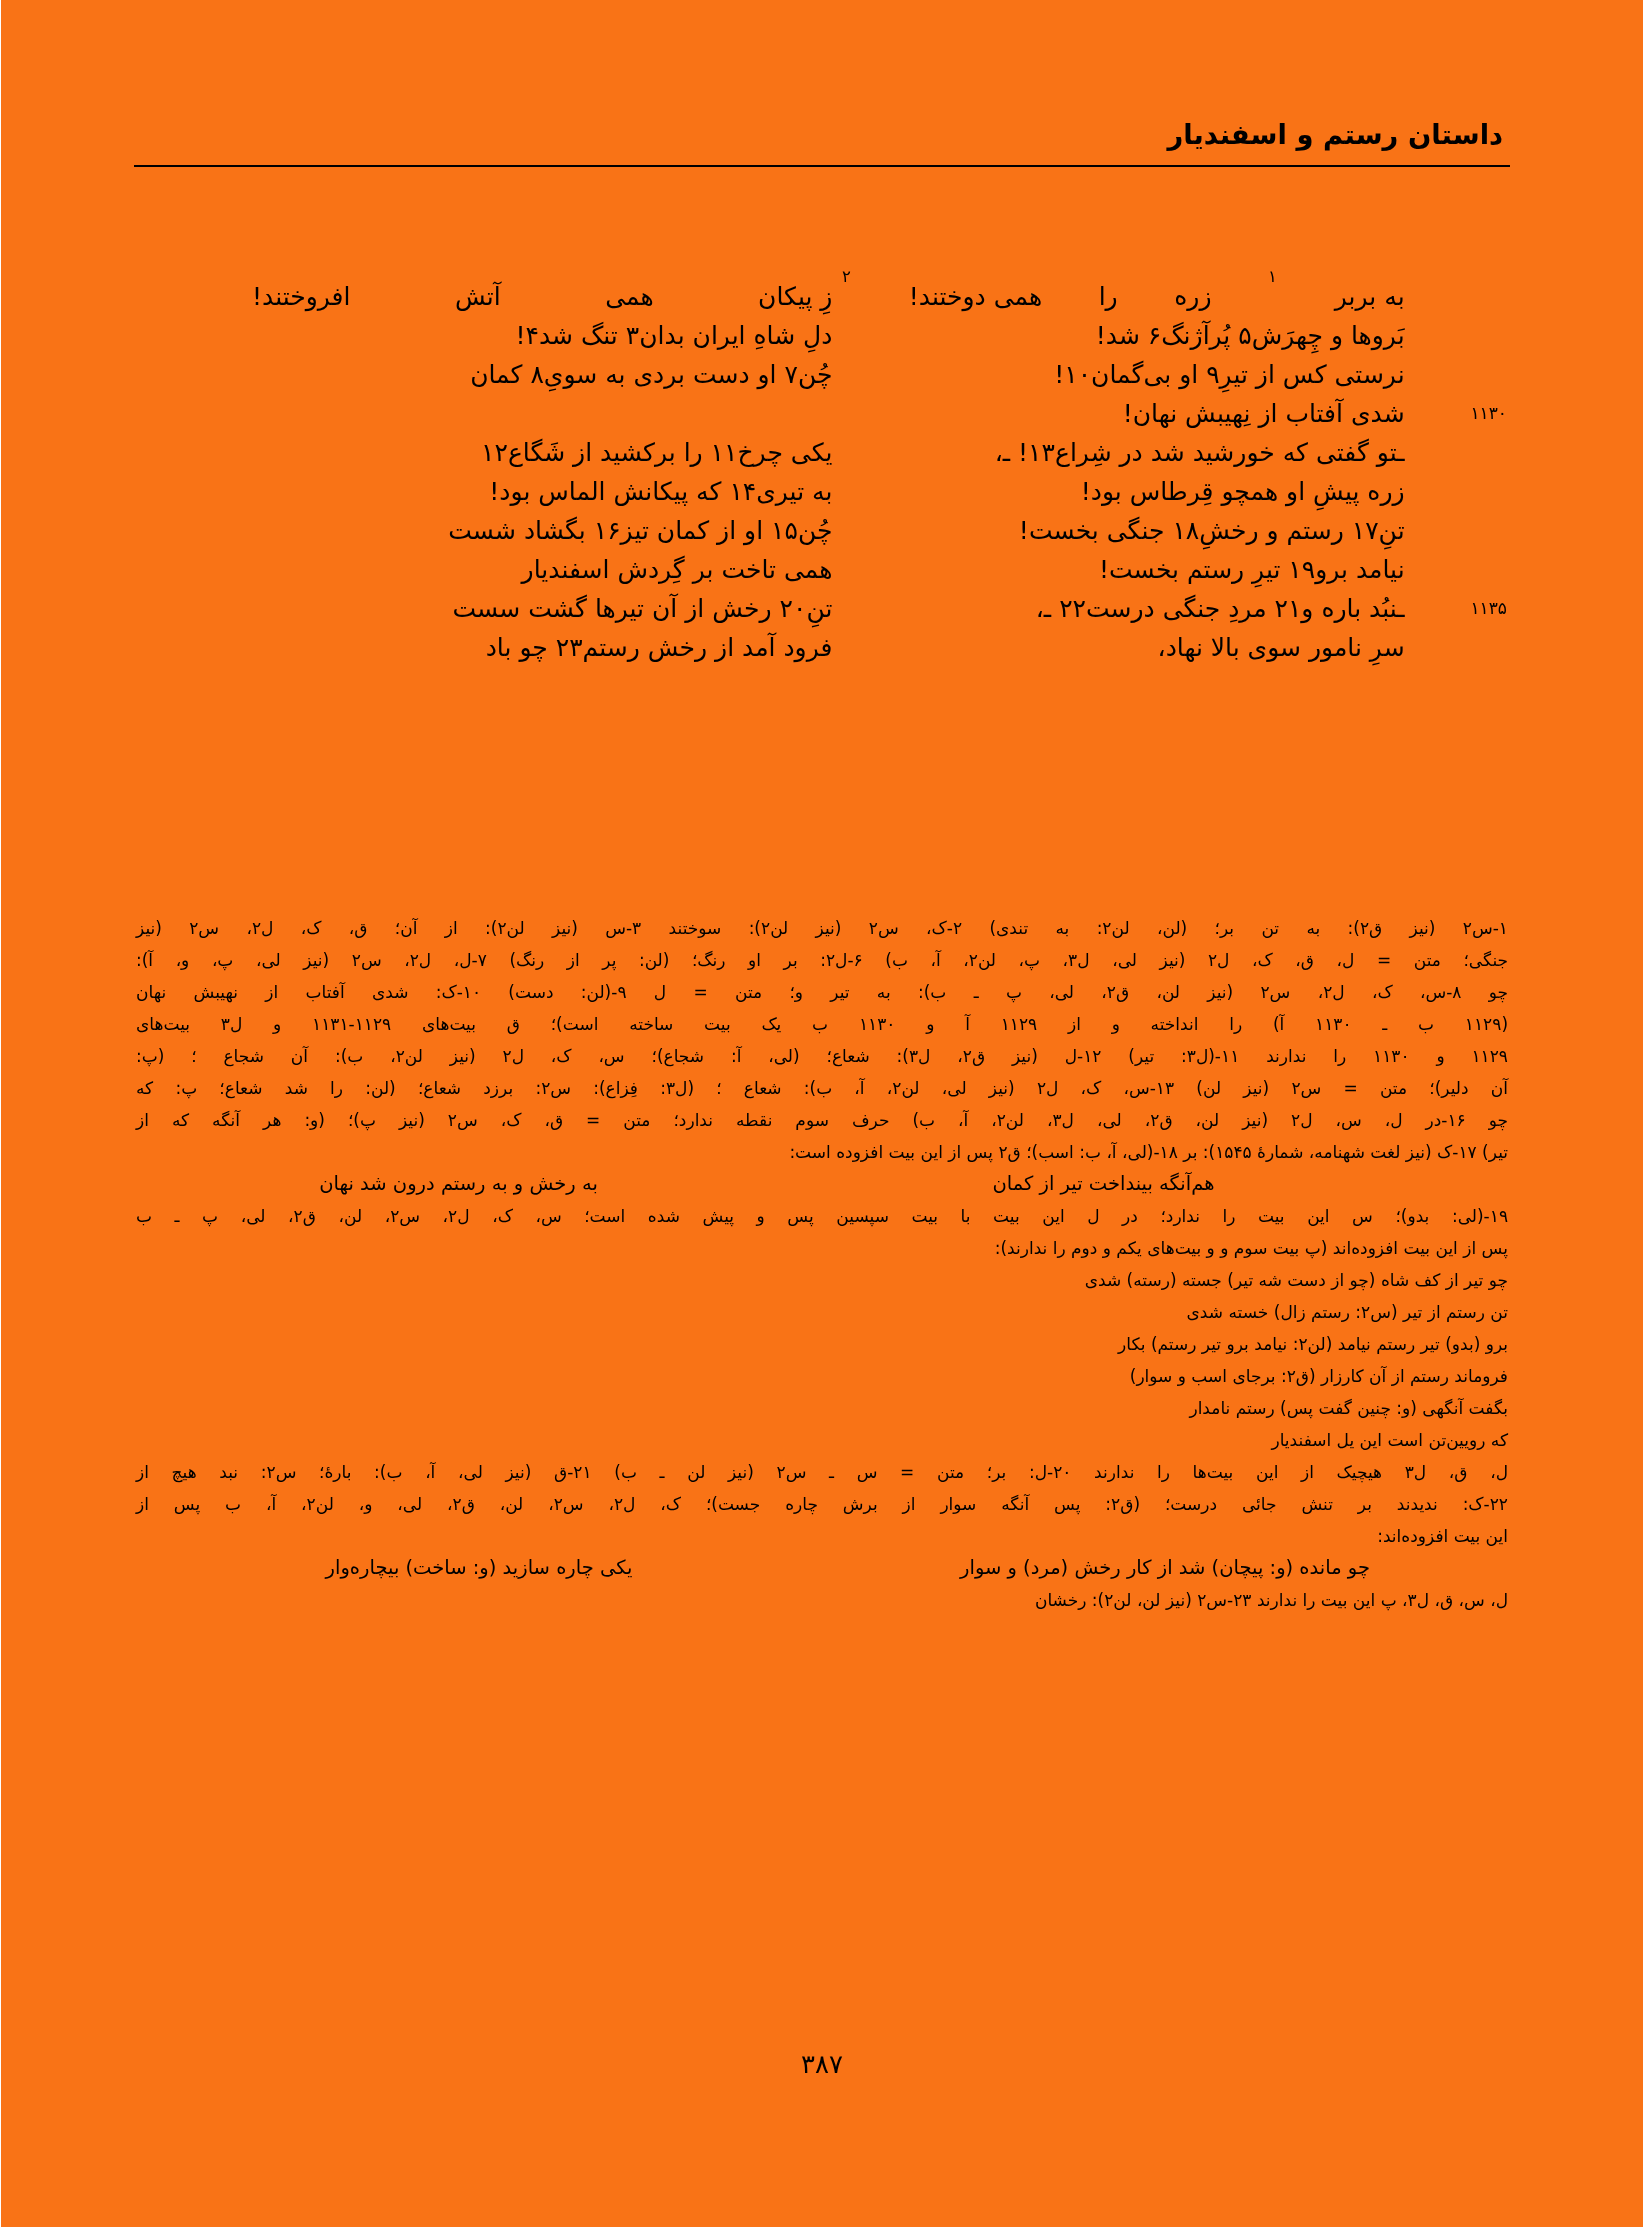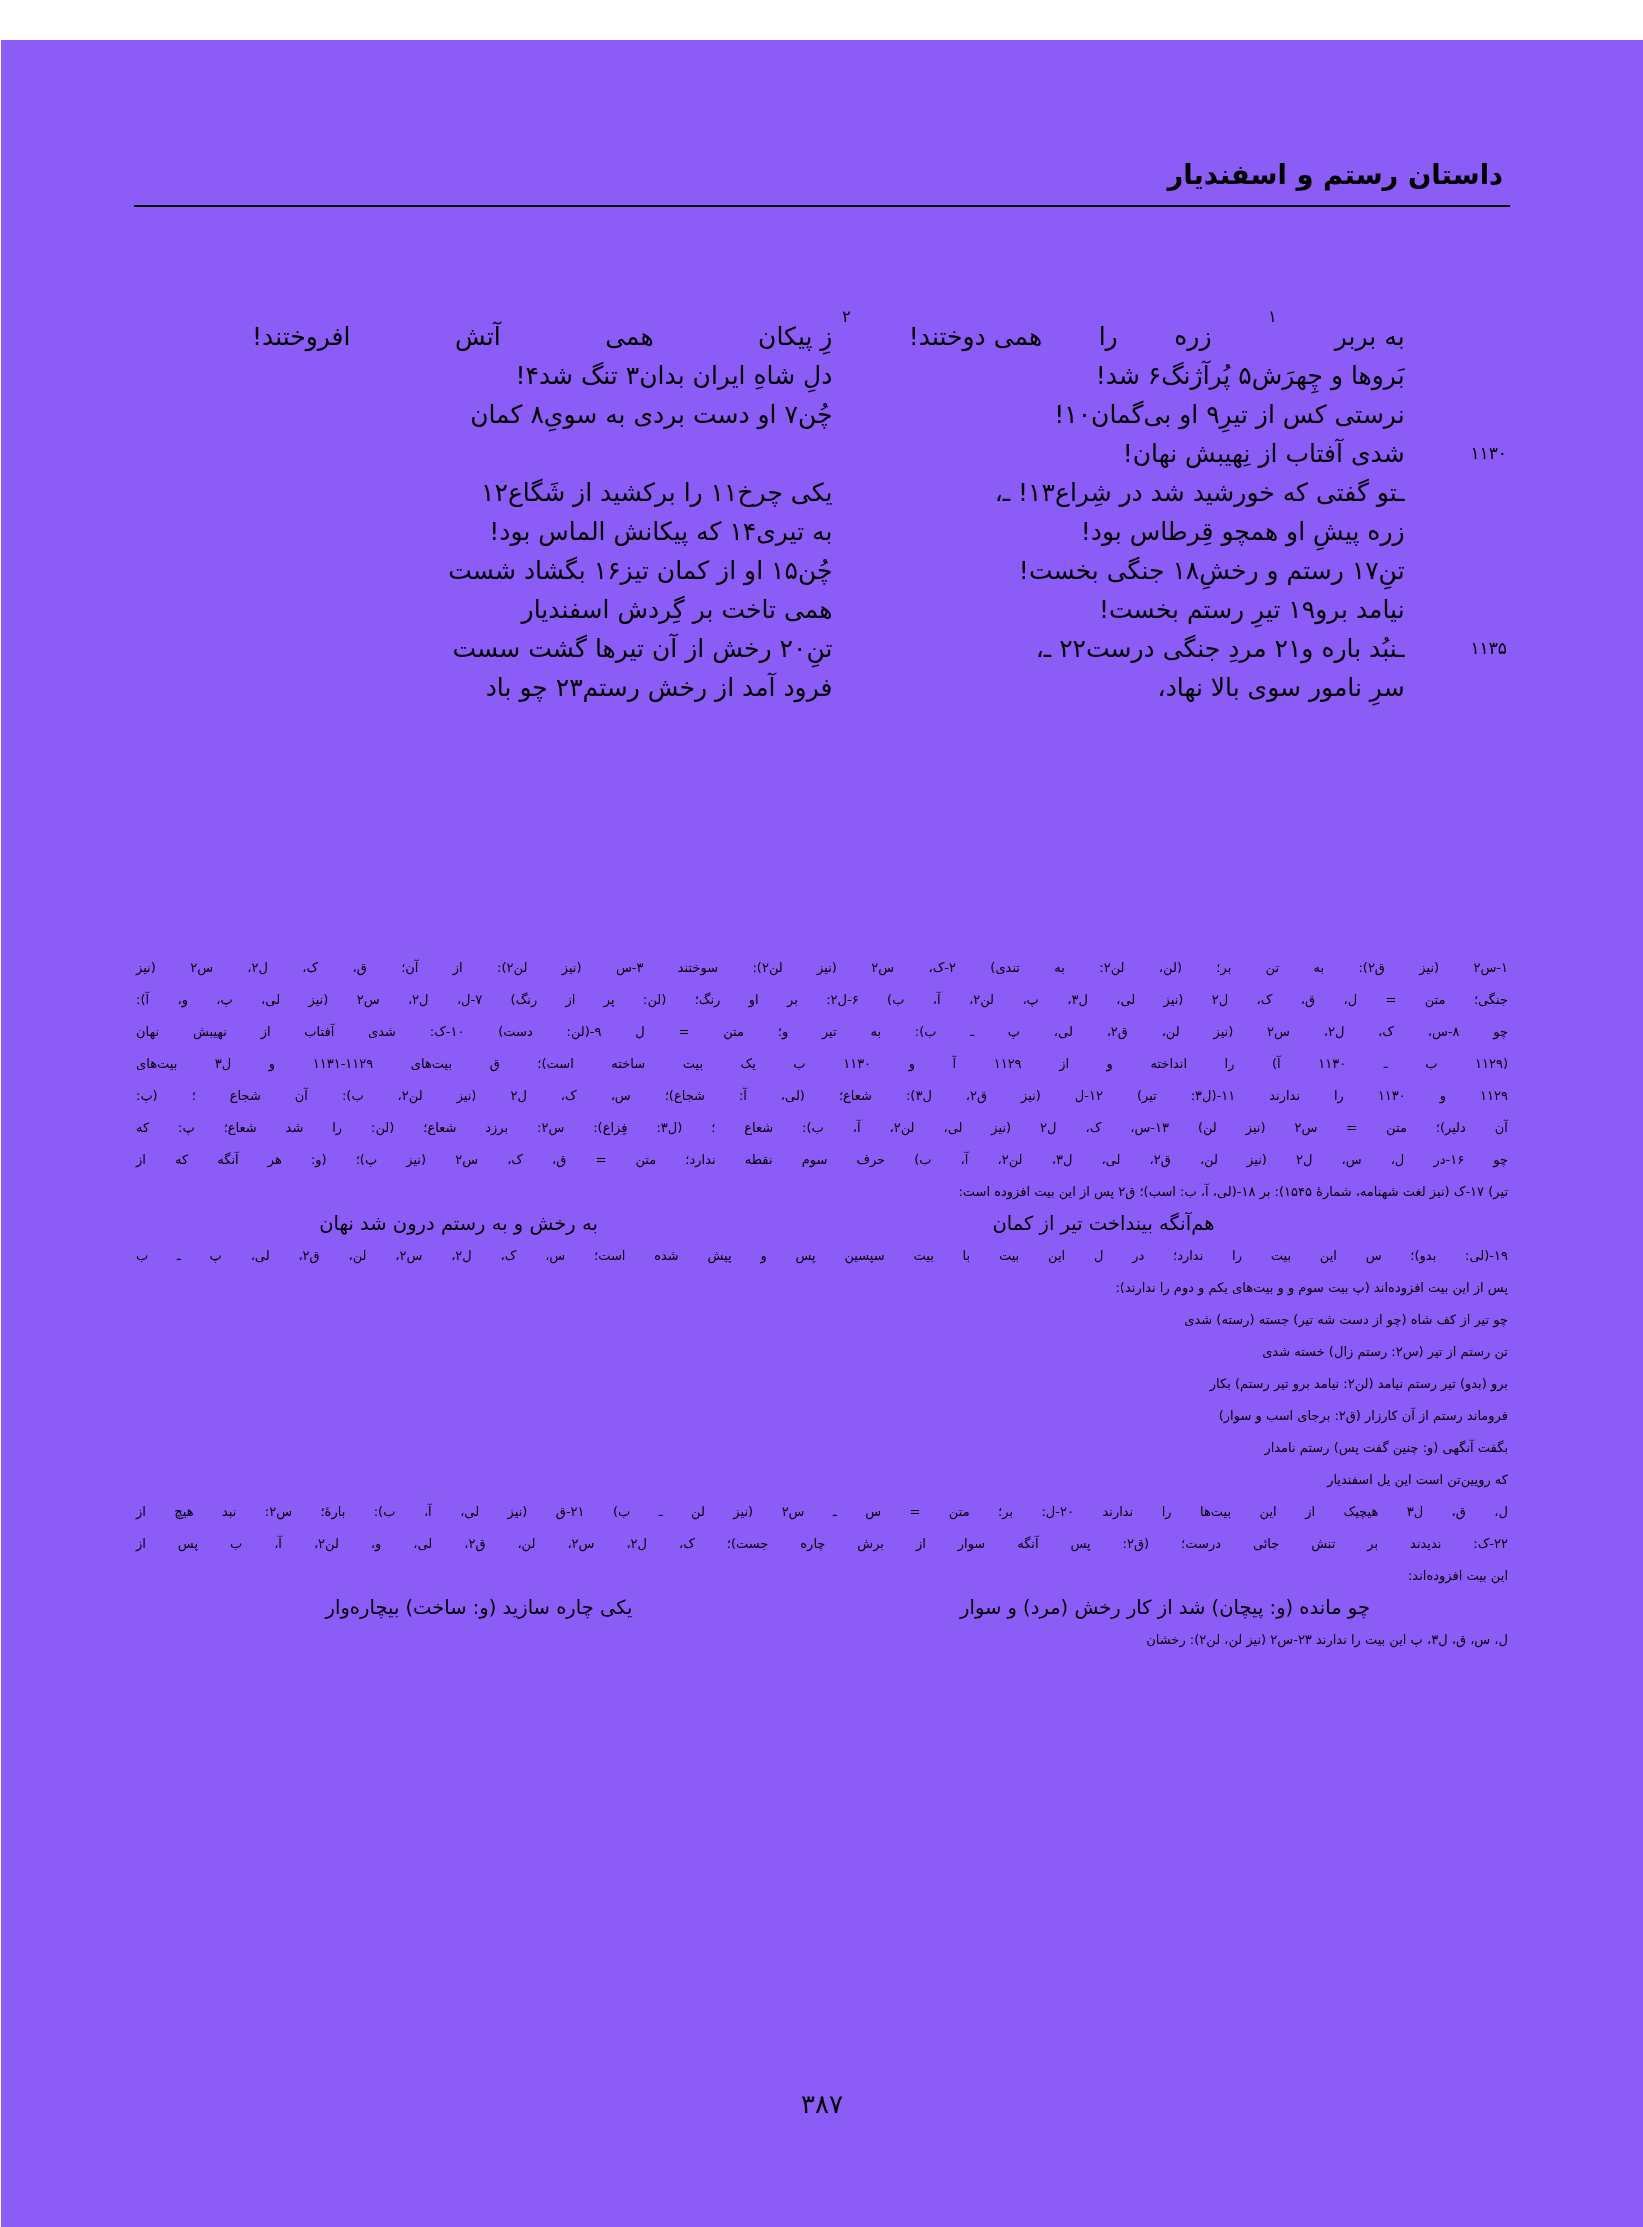--- a/index.html
+++ b/index.html
@@ -6,22 +6,21 @@
   html,body{margin:0;padding:0;background:#ffffff;}
   body{
     width:1644px;height:2227px;
     font-family:"DejaVu Sans","Liberation Sans",sans-serif;
     color:#000;
     position:relative;
     overflow:hidden;
   }
   .page{
     position:absolute;inset:0;
-    background:#8b5cf6;
-    margin-top:40px;
+    background:#f97316;
   }
 
   
   .runhead{
     position:absolute;
     top:121px; right:134px; left:134px;
     height:51px;
   }
   .runhead-title{
     position:absolute;
@@ -79,21 +78,21 @@
     line-height:0;
     margin-right:1.4px;
   }
 
   
   .apparatus{
     position:absolute;
     top:912px; right:136px; left:136px;
   }
   .app-line{
-    font-size:13px;
+    font-size:17px;
     line-height:32px;
     text-align:justify;
     text-align-last:justify;
     white-space:nowrap;
     overflow:visible;
   }
   .app-line.nojust{ text-align:right; text-align-last:right; }
   .app-line.last{ text-align:right; text-align-last:right; }
 
   

